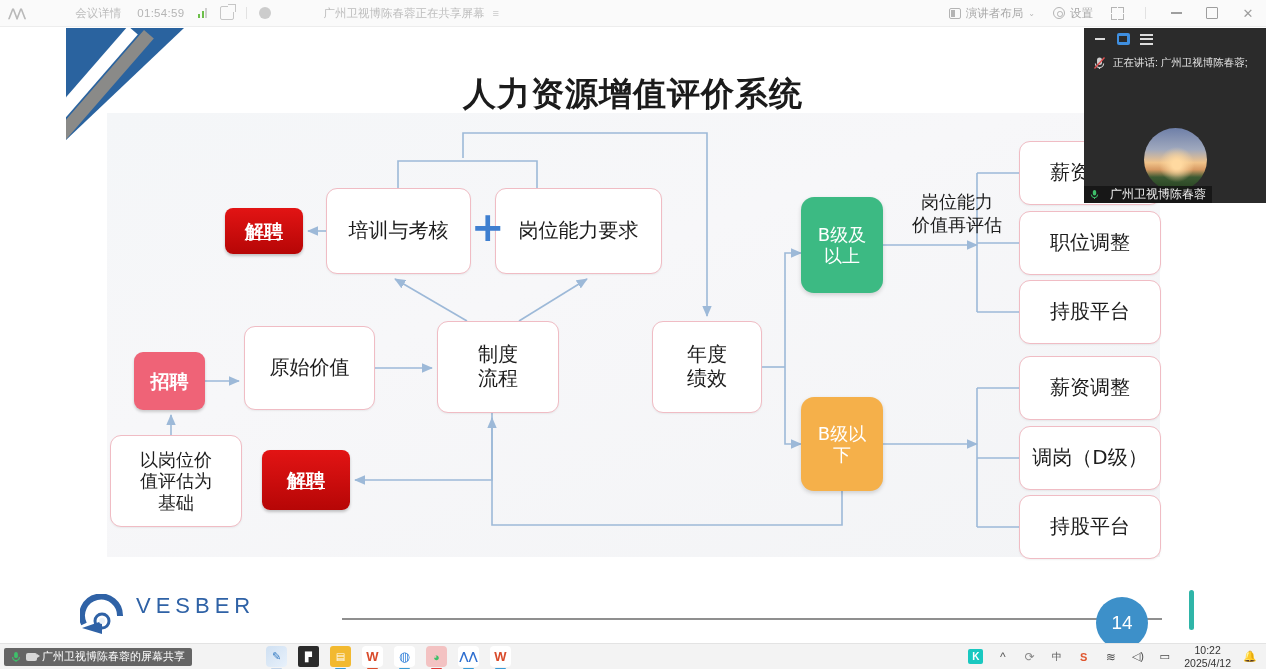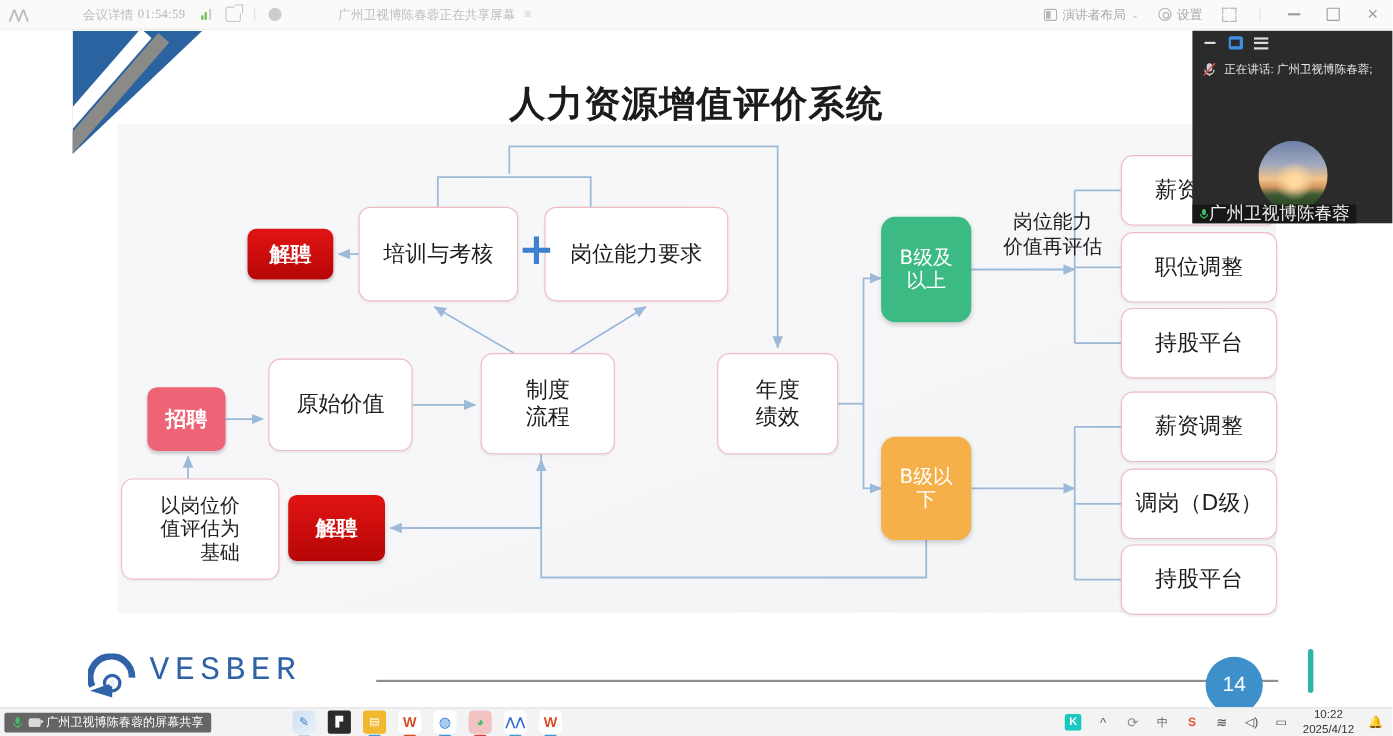--- a/index.html
+++ b/index.html
@@ -10,21 +10,21 @@
   }
   
   #topbar{
     position:absolute;left:0;top:0;width:1266px;height:27px;
     background:#fafafa;border-bottom:1px solid #ededed;
     display:flex;align-items:center;box-sizing:border-box;
   }
   .tb-item{display:flex;align-items:center;height:27px;color:#9a9a9a;font-size:11px;margin-left:46px;}
   .tb-logo{margin-left:8px;margin-right:5px;font-size:12px;color:#b9b9b9;letter-spacing:-2px;font-weight:bold;}
   .tb-text{color:#bdbdbd;font-size:11.5px;}
-  .tb-timer{color:#b5b5b5;font-size:11.5px;margin-left:4px;letter-spacing:.3px;font-family:Liberation Serif, serif;}
+  .tb-timer{color:#b5b5b5;font-size:11.5px;margin-left:16px;letter-spacing:.3px;}
   .tb-sig{margin-left:14px;display:flex;align-items:flex-end;height:10px;gap:1.5px;}
   .tb-sig i{display:block;width:2px;background:#6dbf4b;}
   .tb-sig i:nth-child(1){height:4px;}
   .tb-sig i:nth-child(2){height:7px;}
   .tb-sig i:nth-child(3){height:10px;background:#cfcfcf;}
   .tb-pop{margin-left:13px;width:12px;height:12px;border:1.3px solid #c6c6c6;border-radius:2px;position:relative;}
   .tb-pop:after{content:"";position:absolute;right:-3px;top:-3px;width:7px;height:7px;border-top:1.3px solid #c6c6c6;border-right:1.3px solid #c6c6c6;background:#fafafa;}
   .tb-div{width:1px;height:12px;background:#e2e2e2;margin:0 12px;}
   .tb-share-dot{width:12px;height:12px;border-radius:50%;background:#cccccc;margin-right:6px;}
   .tb-more{margin-left:8px;color:#c9c9c9;font-size:11px;letter-spacing:1px;}
@@ -113,22 +113,22 @@
   }
   #wires{position:absolute;left:0;top:0;width:1053px;height:444px;}
 
   
   #footer{
     position:absolute;left:66px;top:590px;width:1134px;height:53px;
     background:#ffffff;overflow:hidden;
   }
   #logo-mark{position:absolute;left:14px;top:4px;width:46px;height:44px;}
   #logo-text{
-    position:absolute;left:70px;top:3px;font-size:30px;letter-spacing:5px;
-    color:#2f62a6;font-family:Liberation Mono, monospace;font-weight:500;
+    position:absolute;left:70px;top:3px;font-size:22px;letter-spacing:5px;
+    color:#2f62a6;font-family:Liberation Sans, sans-serif;font-weight:500;
   }
   #footer-rule{position:absolute;left:276px;top:28px;width:820px;height:2px;background:#8f8f8f;}
   #pagebadge{
     position:absolute;left:1030px;top:7px;width:52px;height:52px;border-radius:50%;
     background:#3d90c9;color:#ffffff;font-size:19px;
     display:flex;align-items:center;justify-content:center;
     font-family:"Liberation Sans",sans-serif;
   }
   #scroll-thumb{position:absolute;left:1123px;top:0px;width:5px;height:40px;background:#2fb5a8;border-radius:3px;}
   #leftstrip{position:absolute;left:0;top:28px;width:66px;height:615px;background:#ffffff;}
@@ -151,21 +151,21 @@
   #speaktext{font-size:10.5px;color:#e6e6e6;white-space:nowrap;overflow:hidden;}
   #avatar{
     position:absolute;left:60px;top:100px;width:63px;height:63px;border-radius:50%;
     background:
       radial-gradient(circle at 52% 58%, #ffd9a0 0 9%, rgba(255,217,160,0) 36%),
       linear-gradient(180deg,#6e7fa8 0%,#9fa8bd 34%,#f0c38a 55%,#d79a63 66%,#3c5a33 78%,#24401f 100%);
     overflow:hidden;
   }
   #namechip{
     position:absolute;left:0;bottom:0;height:17px;display:flex;align-items:center;
-    gap:0;padding:0 6px;background:rgba(20,20,20,.82);font-size:16px;color:#f0f0f0;
+    gap:11px;padding:0 6px;background:rgba(20,20,20,.82);font-size:12px;color:#f0f0f0;
   }
   .chip-mic{width:9px;height:11px;position:relative;}
 
   
   #taskbar{
     position:absolute;left:0;top:643px;width:1266px;height:26px;
     background:#f3f3f3;border-top:1px solid #e3e3e3;box-sizing:border-box;
     display:flex;align-items:center;
   }
   #share-chip{
@@ -288,21 +288,21 @@
 
     <div class="node n-red" style="left:118px;top:95px;width:78px;height:46px;">解聘</div>
     <div class="node n-white" style="left:219px;top:75px;width:145px;height:86px;">培训与考核</div>
     <div class="node n-white" style="left:388px;top:75px;width:167px;height:86px;">岗位能力要求</div>
     <div class="plusmark" style="left:364px;top:94px;">+</div>
 
     <div class="node n-pink" style="left:27px;top:239px;width:71px;height:58px;">招聘</div>
     <div class="node n-white" style="left:137px;top:213px;width:131px;height:84px;">原始价值</div>
     <div class="node n-white" style="left:330px;top:208px;width:122px;height:92px;">制度
 流程</div>
-    <div class="node n-white" style="left:3px;top:322px;width:144px;height:92px;font-size:18px;text-align:right;">以岗位价
+    <div class="node n-white" style="left:3px;top:322px;width:132px;height:92px;font-size:18px;">以岗位价
 值评估为
 基础</div>
     <div class="node n-red" style="left:155px;top:337px;width:88px;height:60px;">解聘</div>
 
     <div class="node n-green" style="left:694px;top:84px;width:82px;height:96px;">B级及
 以上</div>
     <div class="node n-white" style="left:545px;top:208px;width:110px;height:92px;">年度
 绩效</div>
     <div class="node n-orange" style="left:694px;top:284px;width:82px;height:94px;">B级以
 下</div>

